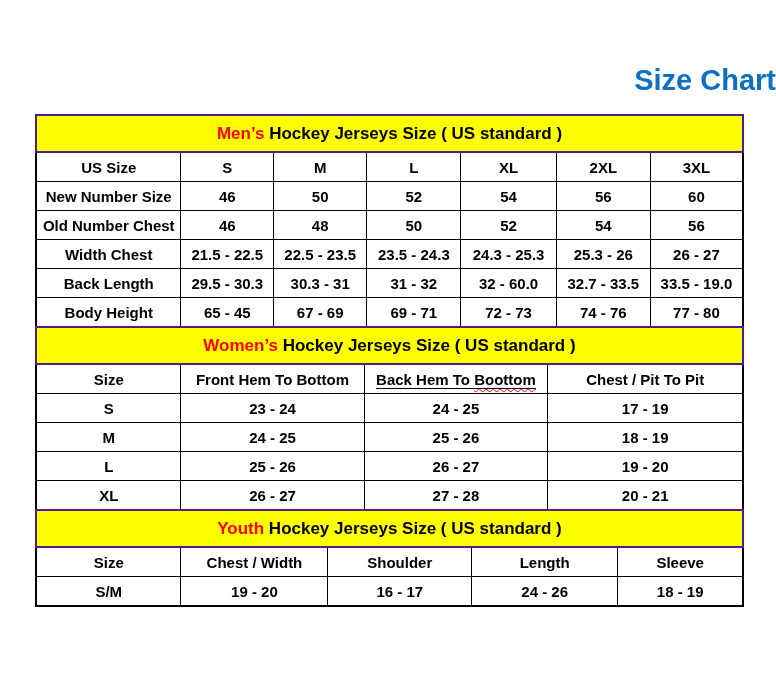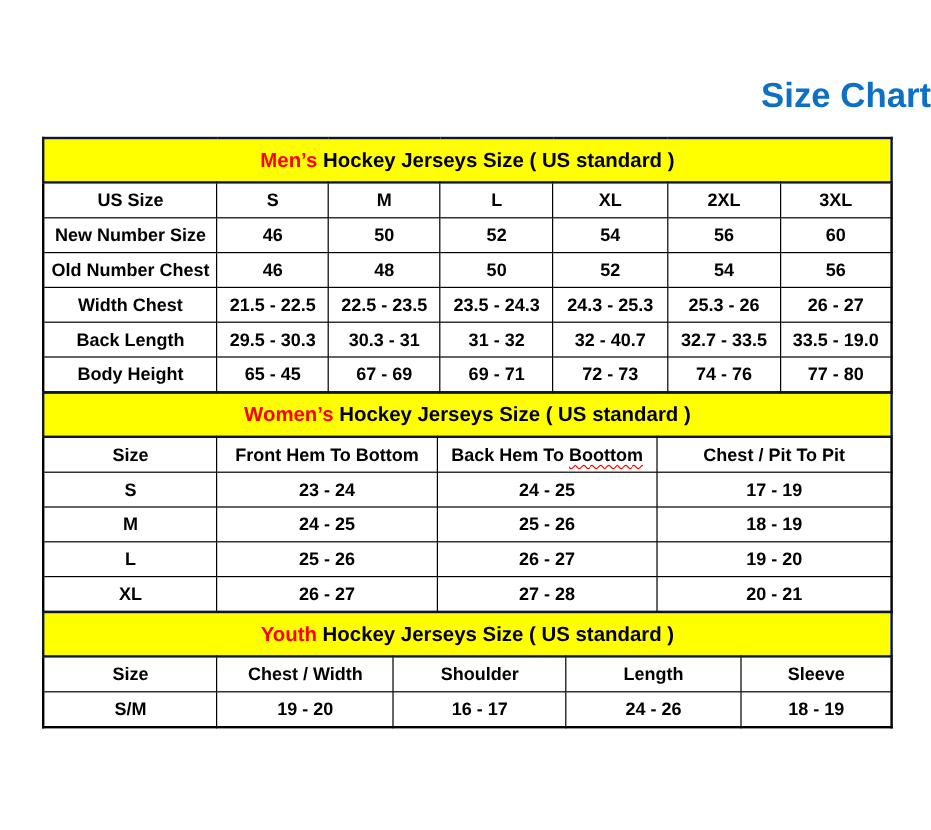--- a/index.html
+++ b/index.html
@@ -43,30 +43,31 @@
     font-weight: bold;
     padding: 0 2px;
     font-size: 15px;
     overflow: hidden;
     white-space: nowrap;
   }
   .banner-cell {
     background: var(--banner-yellow, #ffff00);
     height: 35px;
     font-size: 17px;
-    border: 2px solid #0f172a;
+    border: 2px solid #4c1d95;
   }
   .banner-highlight {
     color: var(--accent-red, #ff0000);
   }
   .hdr-row th, .data-row td {
     height: 28px;
     background: #ffffff;
   }
   .u-black {
+    text-decoration: underline;
     text-underline-offset: 3px;
     text-decoration-thickness: 1px;
   }
   .squiggle {
     text-decoration: underline;
     text-decoration-style: wavy;
     text-decoration-color: var(--accent-red, #ff0000);
     text-decoration-thickness: 1px;
     text-underline-offset: 3px;
   }
@@ -125,21 +126,21 @@
           <td>23.5 - 24.3</td>
           <td>24.3 - 25.3</td>
           <td>25.3 - 26</td>
           <td>26 - 27</td>
         </tr>
         <tr class="data-row">
           <td>Back Length</td>
           <td>29.5 - 30.3</td>
           <td>30.3 - 31</td>
           <td>31 - 32</td>
-          <td>32 - 40.7</td>
+          <td>32 - 60.0</td>
           <td>32.7 - 33.5</td>
           <td>33.5 - 19.0</td>
         </tr>
         <tr class="data-row">
           <td>Body Height</td>
           <td>65 - 45</td>
           <td>67 - 69</td>
           <td>69 - 71</td>
           <td>72 - 73</td>
           <td>74 - 76</td>

